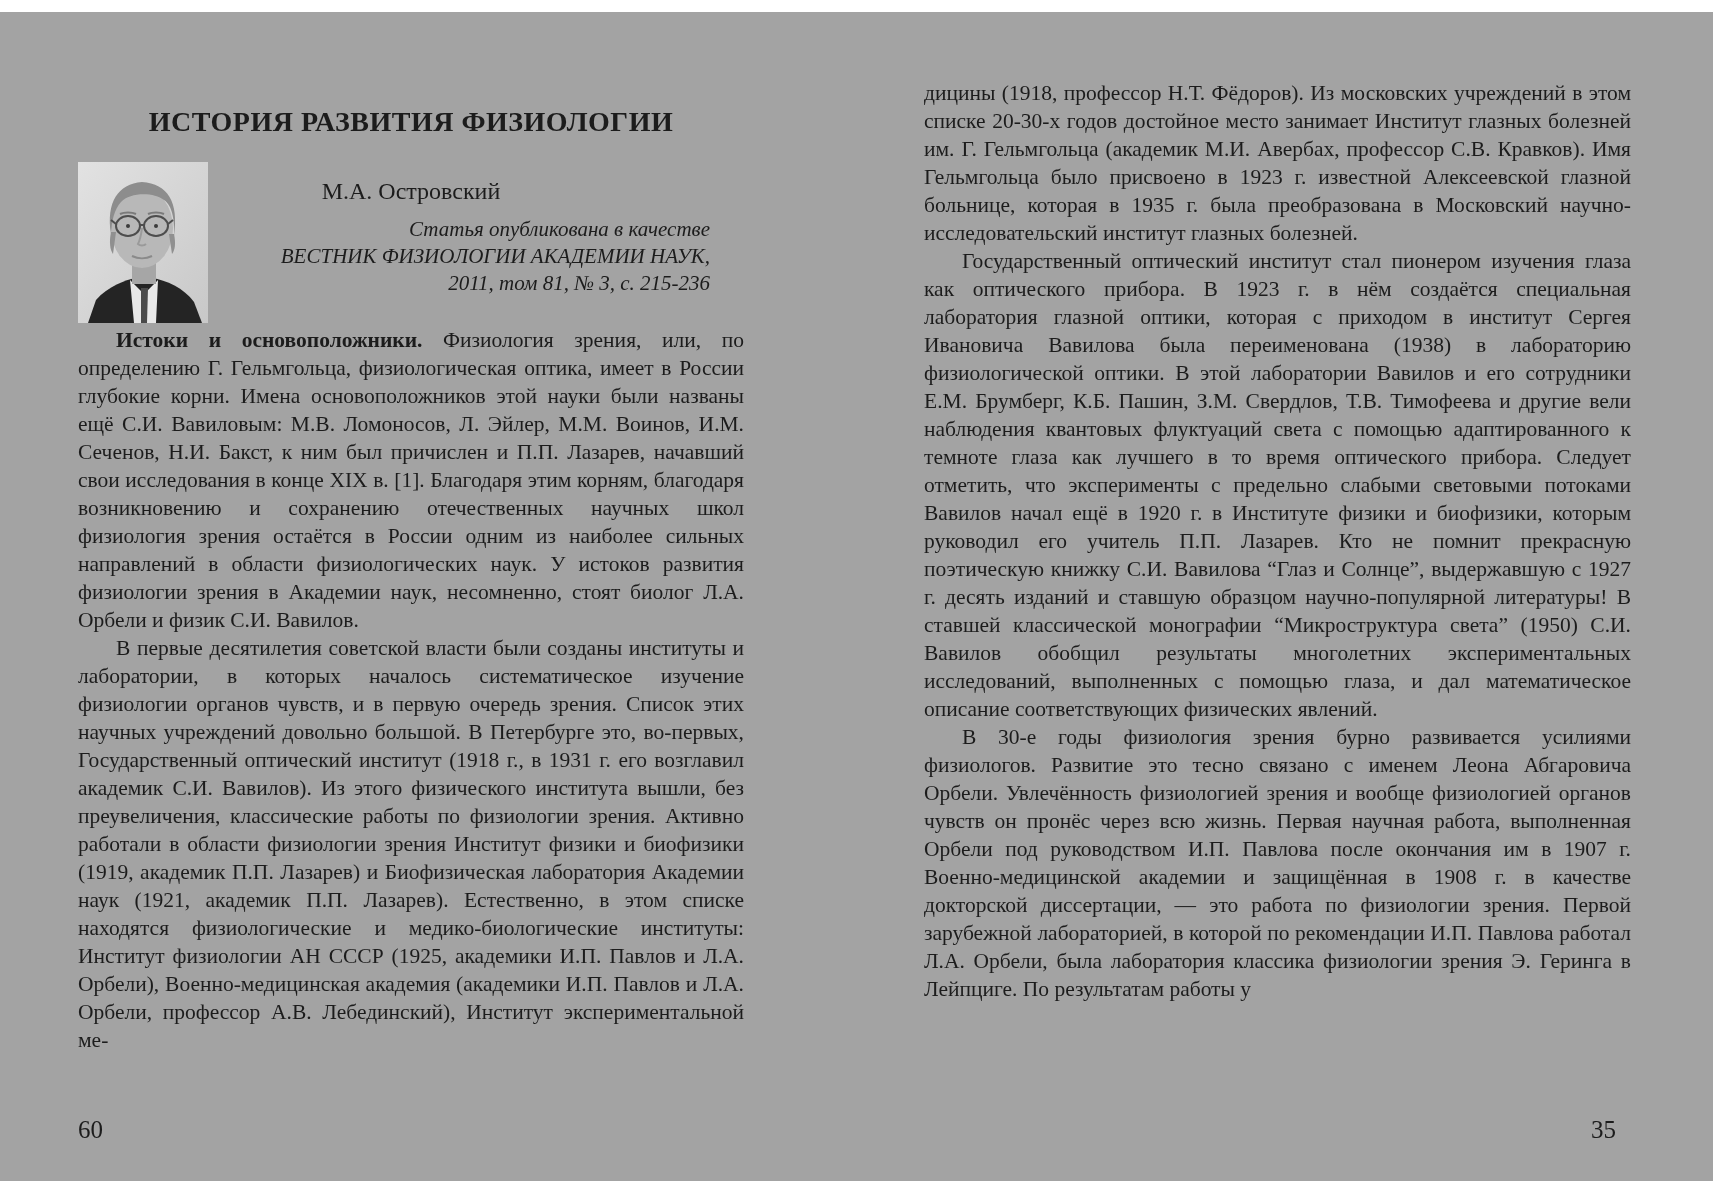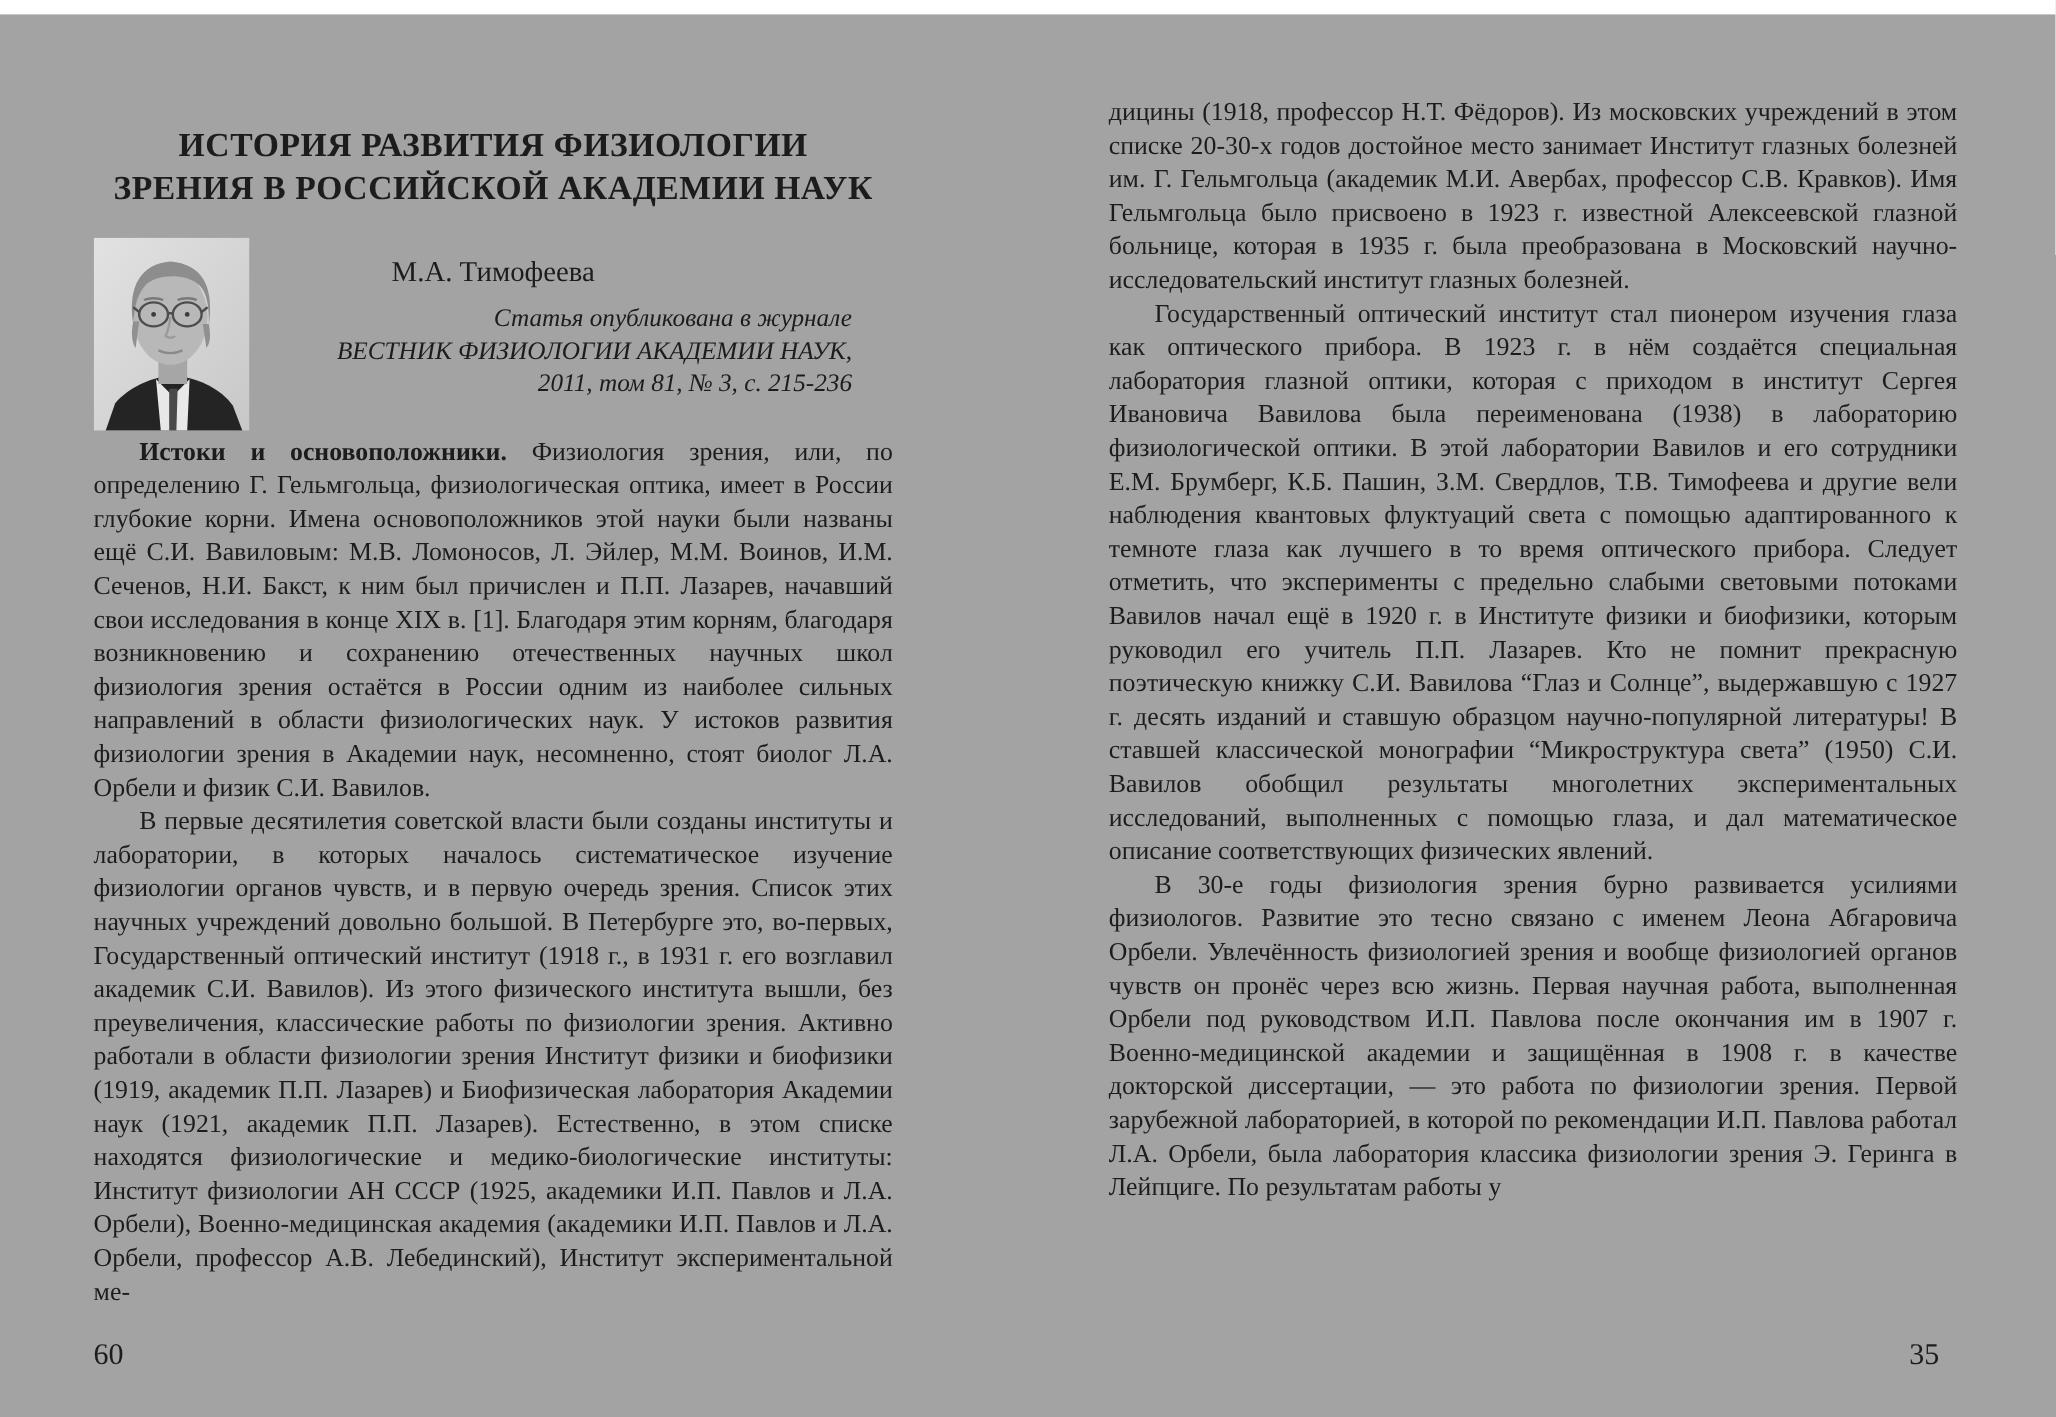--- a/index.html
+++ b/index.html
@@ -85,21 +85,20 @@
 </style>
 </head>
 <body>
 
 <div class="spread">
 
   <div class="page page-left">
 
     <h1 class="article-title">
       <span class="t-line">ИСТОРИЯ РАЗВИТИЯ ФИЗИОЛОГИИ</span><br>
-      <span class="t-line">ЗРЕНИЯ В РОССИЙСКОЙ АКАДЕМИИ НАУК</span>
     </h1>
 
     <div class="byline-row">
       <div class="photo-frame">
         <svg width="130" height="161" viewBox="0 0 130 161" xmlns="http://www.w3.org/2000/svg">
           <defs>
             <linearGradient id="bgGrad" x1="0" y1="0" x2="1" y2="1">
               <stop offset="0" stop-color="#e2e2e2"></stop>
               <stop offset="1" stop-color="#c8c8c8"></stop>
             </linearGradient>
@@ -130,23 +129,23 @@
 
           <circle cx="50" cy="64" r="2" fill="#3c3c3c"></circle>
           <circle cx="78" cy="64" r="2" fill="#3c3c3c"></circle>
 
           <path d="M42 52 C46 50 54 50 58 52 M70 52 C74 50 82 50 86 52" stroke="#7a7a7a" stroke-width="2" fill="none"></path>
 
           <path d="M64 66 C63 74 62 78 60 82 C62 84 66 84 68 82" stroke="#9a9a9a" stroke-width="2" fill="none"></path>
           <path d="M54 94 C60 97 68 97 74 94" stroke="#8a8a8a" stroke-width="2" fill="none"></path>
         </svg>
       </div>
-      <div class="author-name">М.А. Тимофеева</div>
+      <div class="author-name">М.А. Островский</div>
       <div class="pub-note">
-        <div>Статья опубликована в журнале</div>
+        <div>Статья опубликована в качестве</div>
         <div>ВЕСТНИК ФИЗИОЛОГИИ АКАДЕМИИ НАУК,</div>
         <div>2011, том 81, № 3, с. 215-236</div>
       </div>
     </div>
 
     <div class="body-text">
       <p><b>Истоки и основоположники.</b><span> Физиология зрения, или, по определению Г. Гельмгольца, физиологическая оптика, имеет в России глубокие корни. Имена основоположников этой науки были названы ещё С.И. Вавиловым: М.В. Ломоносов, Л. Эйлер, М.М. Воинов, И.М. Сеченов, Н.И. Бакст, к ним был причислен и П.П. Лазарев, начавший свои исследования в конце XIX в. [1]. Благодаря этим корням, благодаря возникновению и сохранению отечественных научных школ физиология зрения остаётся в России одним из наиболее сильных направлений в области физиологических наук. У истоков развития физиологии зрения в Академии наук, несомненно, стоят биолог Л.А. Орбели и физик С.И. Вавилов.</span></p>
       <p>В первые десятилетия советской власти были созданы институты и лаборатории, в которых началось систематическое изучение физиологии органов чувств, и в первую очередь зрения. Список этих научных учреждений довольно большой. В Петербурге это, во-первых, Государственный оптический институт (1918 г., в 1931 г. его возглавил академик С.И. Вавилов). Из этого физического института вышли, без преувеличения, классические работы по физиологии зрения. Активно работали в области физиологии зрения Институт физики и биофизики (1919, академик П.П. Лазарев) и Биофизическая лаборатория Академии наук (1921, академик П.П. Лазарев). Естественно, в этом списке находятся физиологические и медико-биологические институты: Институт физиологии АН СССР (1925, академики И.П. Павлов и Л.А. Орбели), Военно-медицинская академия (академики И.П. Павлов и Л.А. Орбели, профессор А.В. Лебединский), Институт экспериментальной ме-</p>
     </div>
 

